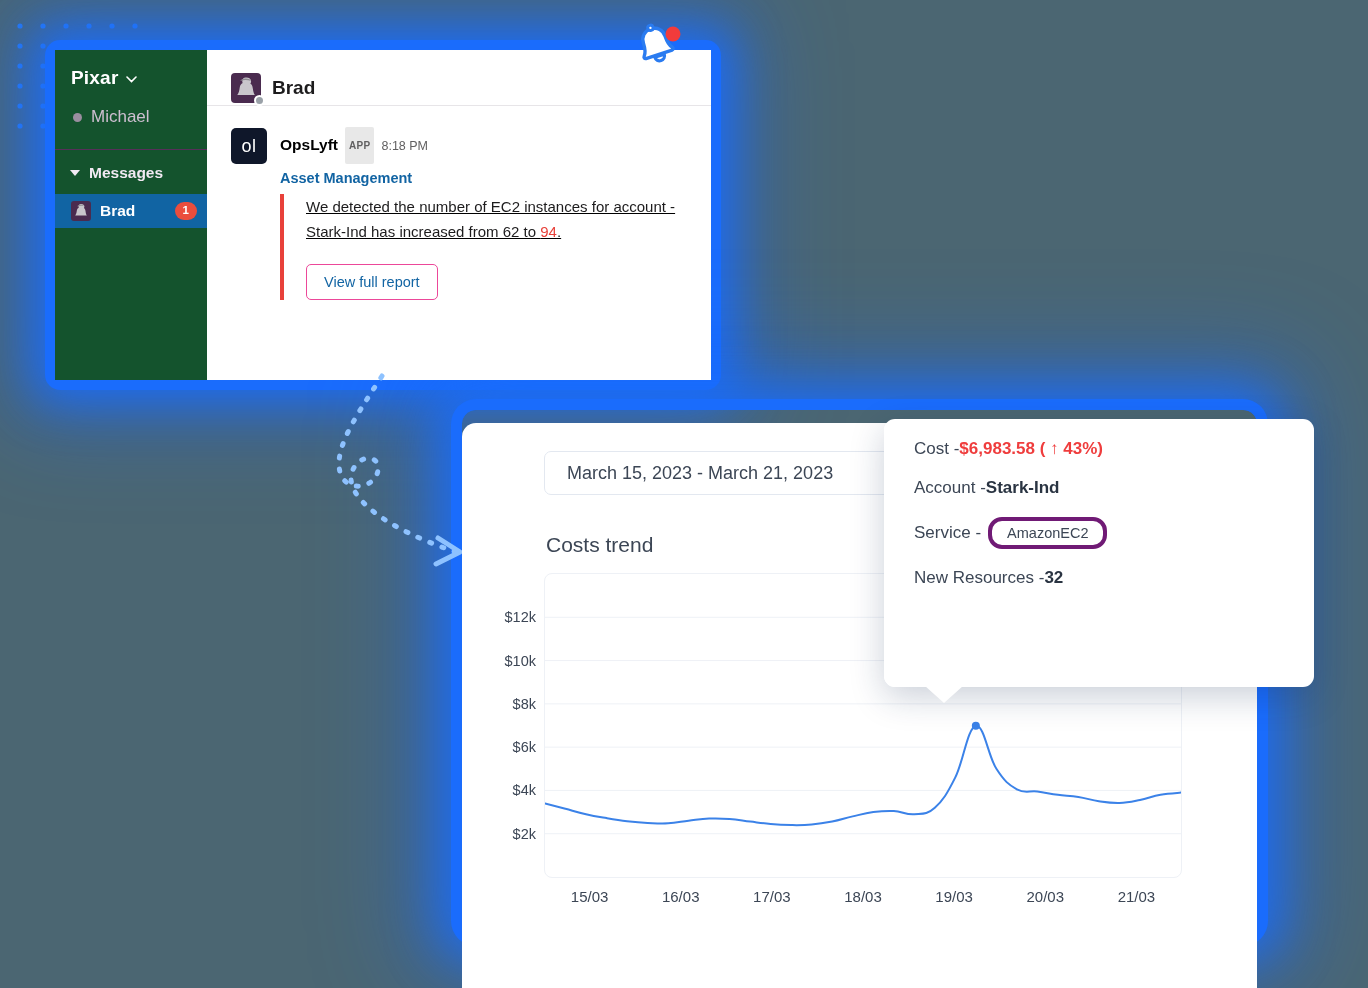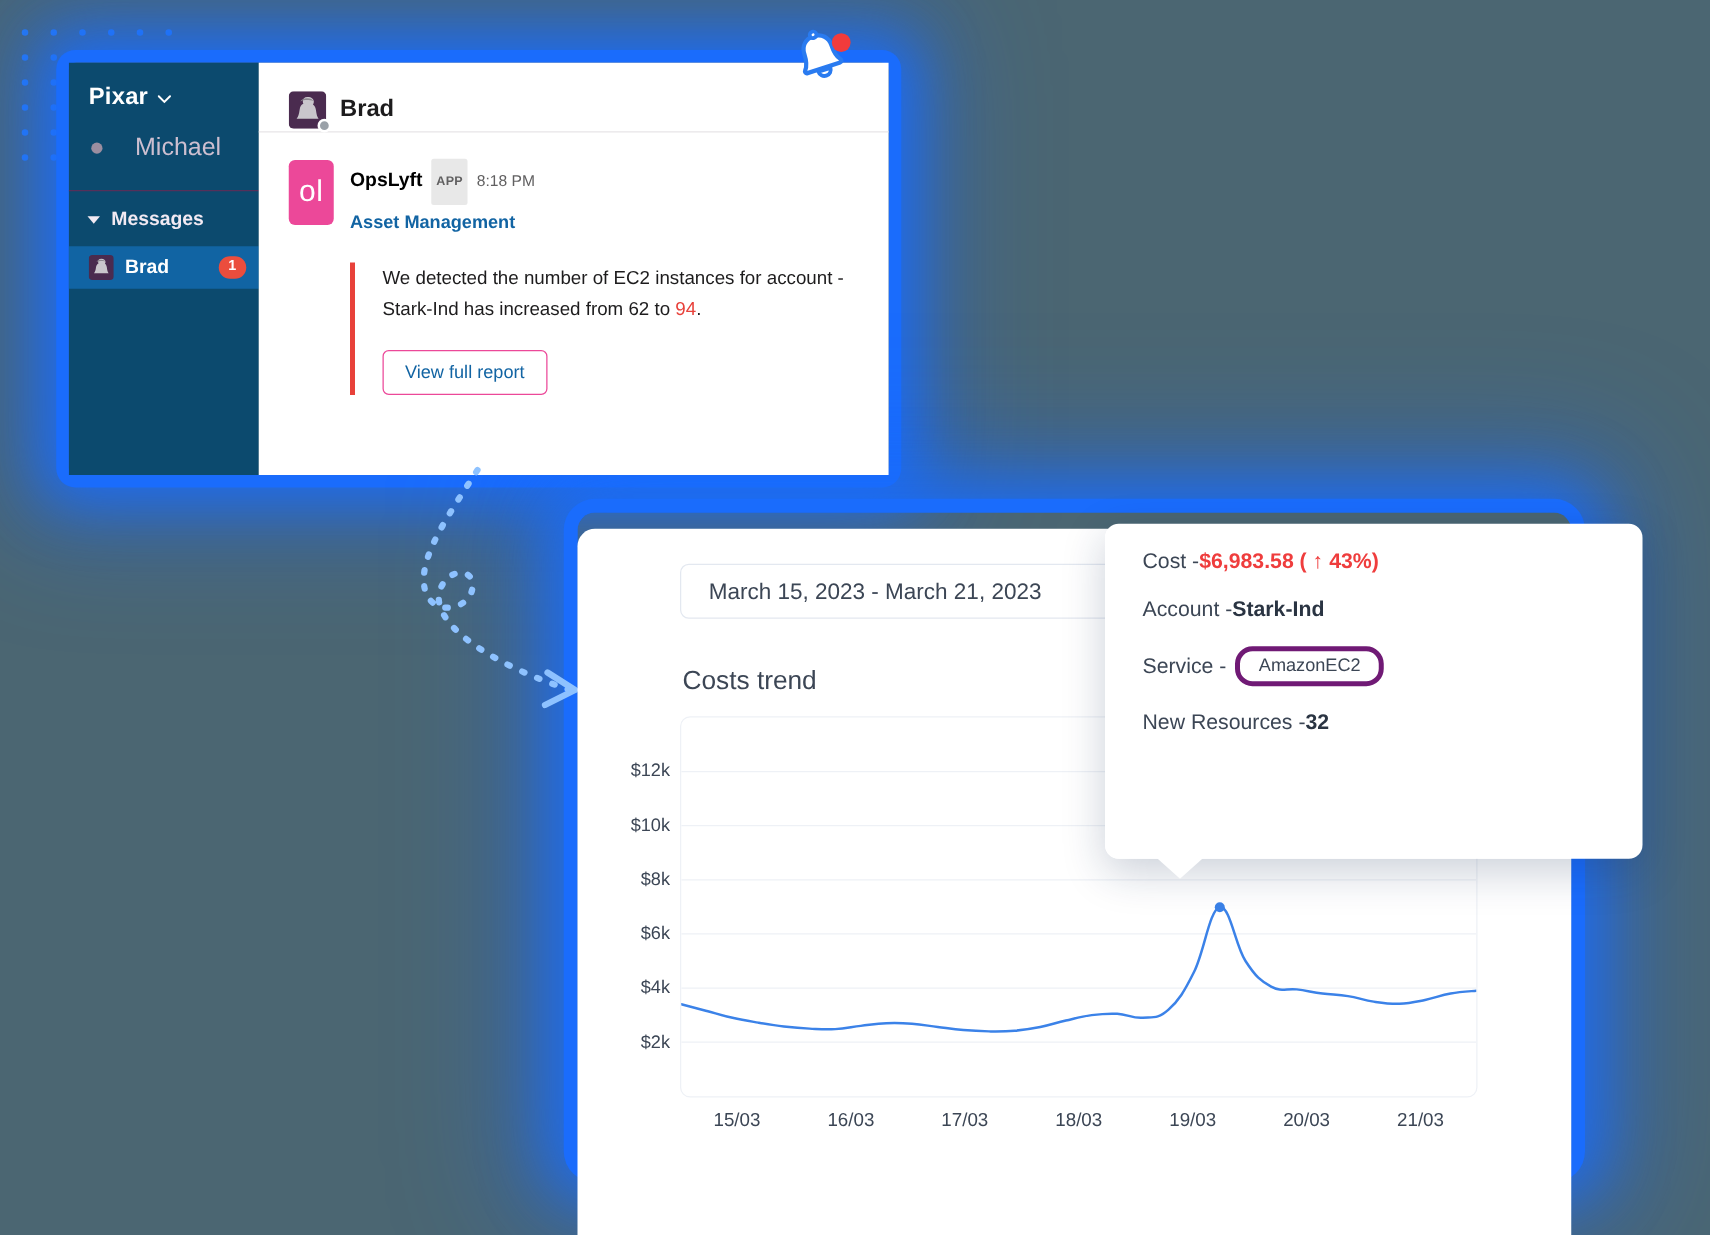--- a/index.html
+++ b/index.html
@@ -19,29 +19,29 @@
     position: absolute; left: 55px; top: 50px; width: 656px; height: 330px;
     border-radius: 6px;
     box-shadow: 0 0 0 10px #1a6cfc, 0 0 46px 22px rgba(26,108,252,.88),
                 0 0 90px 44px rgba(26,108,252,.40);
     z-index: 2;
   }
   .slack {
     position: absolute; left: 55px; top: 50px; width: 656px; height: 330px;
     display: flex; overflow: hidden; z-index: 3;
   }
-  .slack-side { width: 152px; background: #0c4a6e; color: #fff; flex: none; }
+  .slack-side { width: 152px; background: #14532d; color: #fff; flex: none; }
   .ws {
     display: flex; align-items: center; gap: 8px;
     padding: 17px 0 14px 16px; font-size: 19px; font-weight: bold; letter-spacing: .2px;
   }
   .chev-d { width: 11px; height: 7px; position: relative; top: 1px; }
   .ws-user {
-    display: flex; align-items: center; gap: 26px;
-    padding: 4px 0 0 18px; font-size: 20px; color: #cdbfd0; font-weight: 400;
+    display: flex; align-items: center; gap: 9px;
+    padding: 4px 0 0 18px; font-size: 17px; color: #cdbfd0; font-weight: 400;
   }
   .dot-gray { width: 9px; height: 9px; border-radius: 50%; background: #9b8ea0; flex: none; }
   .side-div { height: 1px; background: #56305a; margin: 22px 0 0 0; }
   .msgs-hdr {
     display: flex; align-items: center; gap: 9px;
     padding: 14px 0 12px 15px; font-size: 15.5px; font-weight: bold; color: #f2eaf3;
   }
   .tri-d { width: 0; height: 0; border-left: 5px solid transparent; border-right: 5px solid transparent;
            border-top: 6px solid #f2eaf3; }
   .chan {
@@ -62,34 +62,34 @@
   .slack-top .av-wrap { position: relative; width: 30px; height: 30px; flex: none; }
   .slack-top .av { width: 30px; height: 30px; border-radius: 4px; }
   .st-dot {
     position: absolute; right: -4px; bottom: -3px; width: 11px; height: 11px;
     border-radius: 50%; background: #9aa1a8; border: 2px solid #fff;
   }
   .slack-top .nm { font-size: 19px; font-weight: bold; color: #1d1c1d; }
 
   .msg { display: flex; gap: 13px; padding: 22px 0 0 24px; }
   .app-ico {
-    width: 36px; height: 52px; border-radius: 5px; background: #ec4899; flex: none;
-    color: #fff; font-size: 24px; letter-spacing: .5px; display: flex;
+    width: 36px; height: 36px; border-radius: 5px; background: #0f172a; flex: none;
+    color: #fff; font-size: 18px; letter-spacing: .5px; display: flex;
     align-items: center; justify-content: center; font-family: "Liberation Sans", sans-serif;
   }
   .msg-body { flex: 1; }
   .msg-line1 { display: flex; align-items: baseline; gap: 7px; }
   .m-name { font-size: 15.5px; font-weight: bold; color: #000000; }
   .m-app {
     font-size: 10px; font-weight: bold; color: #616061; background: #e8e8e8;
     border-radius: 2px; padding: 13px 4px; letter-spacing: .3px; position: relative; top: -1px;
   }
   .m-time { font-size: 12.5px; color: #616061; }
   .m-sub { font-size: 14.5px; color: #1264a3; font-weight: bold; margin-top: 5px; }
-  .attach { margin-top: 24px; padding-left: 22px; border-left: 4px solid #e8413a; }
+  .attach { margin-top: 8px; padding-left: 22px; border-left: 4px solid #e8413a; text-decoration: underline; }
   .attach p { font-size: 15px; line-height: 25px; color: #1d1c1d; max-width: 420px; }
   .hot { color: #e8413a; }
   .btn-report {
     margin-top: 20px; display: inline-block; border: 1px solid #ec4899; border-radius: 5px;
     padding: 9px 17px; color: #1264a3; font-size: 14.5px; background: #fff; cursor: pointer;
   }
 
   
   .bell { position: absolute; left: 628px; top: 20px; width: 58px; height: 56px; z-index: 8; }
 

